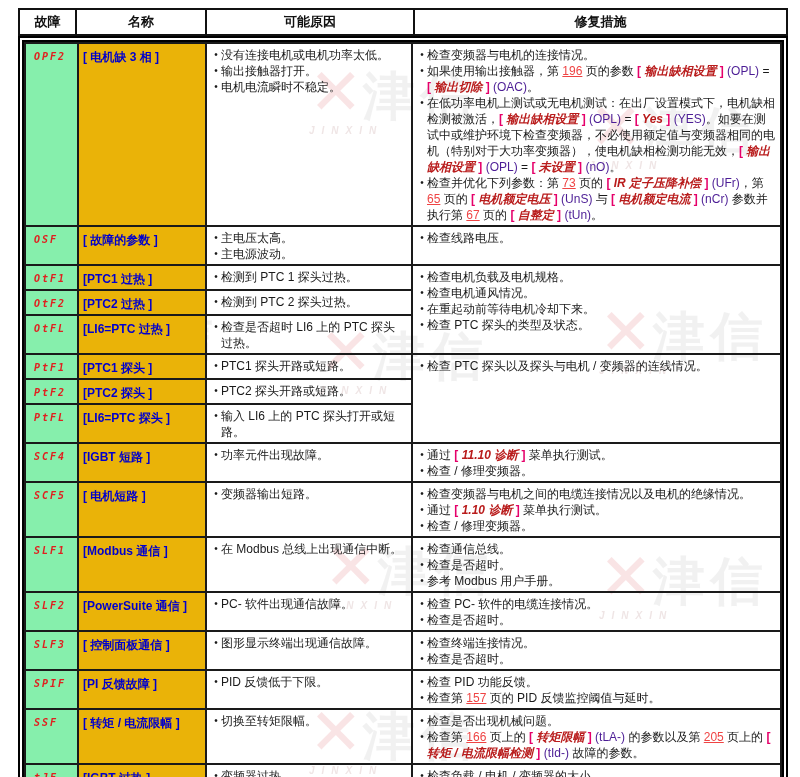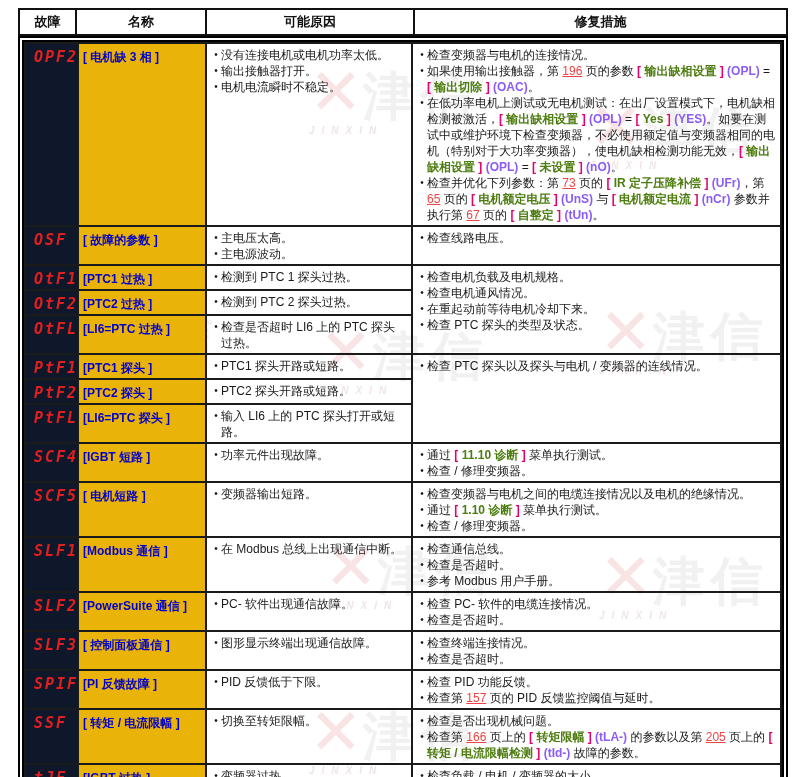--- a/index.html
+++ b/index.html
@@ -19,36 +19,36 @@
              border-collapse:collapse;table-layout:fixed;background:#fff;border-radius:11px;}
   .hdr-table th{border:2px solid #111;font-size:13px;font-weight:bold;
                 padding:3px 2px;text-align:center;color:#111;}
 
   
   .body-wrap{position:absolute;left:18px;top:36px;width:770px;z-index:1;
              border:6px double #000;border-bottom:8px solid #000;box-sizing:border-box;}
   .body-table{width:100%;border-collapse:collapse;table-layout:fixed;}
   .body-table td{border:2px solid #1a1a1a;vertical-align:top;
                  padding:3px 4px 2px 4px;font-size:12px;line-height:16px;}
-  td.c-code{background:#0f172a;font-family:"DejaVu Sans Mono",monospace;
+  td.c-code{background:#86efac;font-family:"DejaVu Sans Mono",monospace;
             font-style:italic;font-weight:bold;color:#e02020;
-            letter-spacing:2px;font-size:15px;padding-left:8px;padding-top:5px;margin-left:44px;}
+            letter-spacing:2px;font-size:10px;padding-left:8px;padding-top:5px;margin-left:44px;}
   td.c-name{background:#eab308;color:#0000cd;font-weight:bold;font-size:12px;
             padding-top:5px;}
   td.c-cause,td.c-fix{background:transparent;}
   tr.tall td{height:172px;}
 
   .li{display:flex;align-items:flex-start;}
   .li .dot{flex:0 0 10px;font-size:10px;line-height:16px;text-align:center;}
   .li .tx{flex:1;}
 
   .lnk{color:#ef4444;text-decoration:underline;cursor:pointer;}
-  .pm{color:#4d7c0f;font-weight:bold;}
+  .pm{color:#b91c1c;font-weight:bold;font-style:italic;}
   .bk{color:#e5006a;font-weight:bold;}
-  .code{color:#8b5cf6;font-weight:bold;}
+  .code{color:#4c1d95;font-weight:normal;}
 </style>
 </head>
 <body>
 
 <div class="wm-layer">
   <div class="wm" style="left:30px;top:85px"><span class="x">✕</span><span class="cn">津信</span><span class="en">JINXIN</span></div>
   <div class="wm" style="left:300px;top:60px"><span class="x">✕</span><span class="cn">津信</span><span class="en">JINXIN</span></div>
   <div class="wm" style="left:580px;top:95px"><span class="x">✕</span><span class="cn">津信</span><span class="en">JINXIN</span></div>
   <div class="wm" style="left:40px;top:300px"><span class="x">✕</span><span class="cn">津信</span><span class="en">JINXIN</span></div>
   <div class="wm" style="left:310px;top:320px"><span class="x">✕</span><span class="cn">津信</span><span class="en">JINXIN</span></div>

